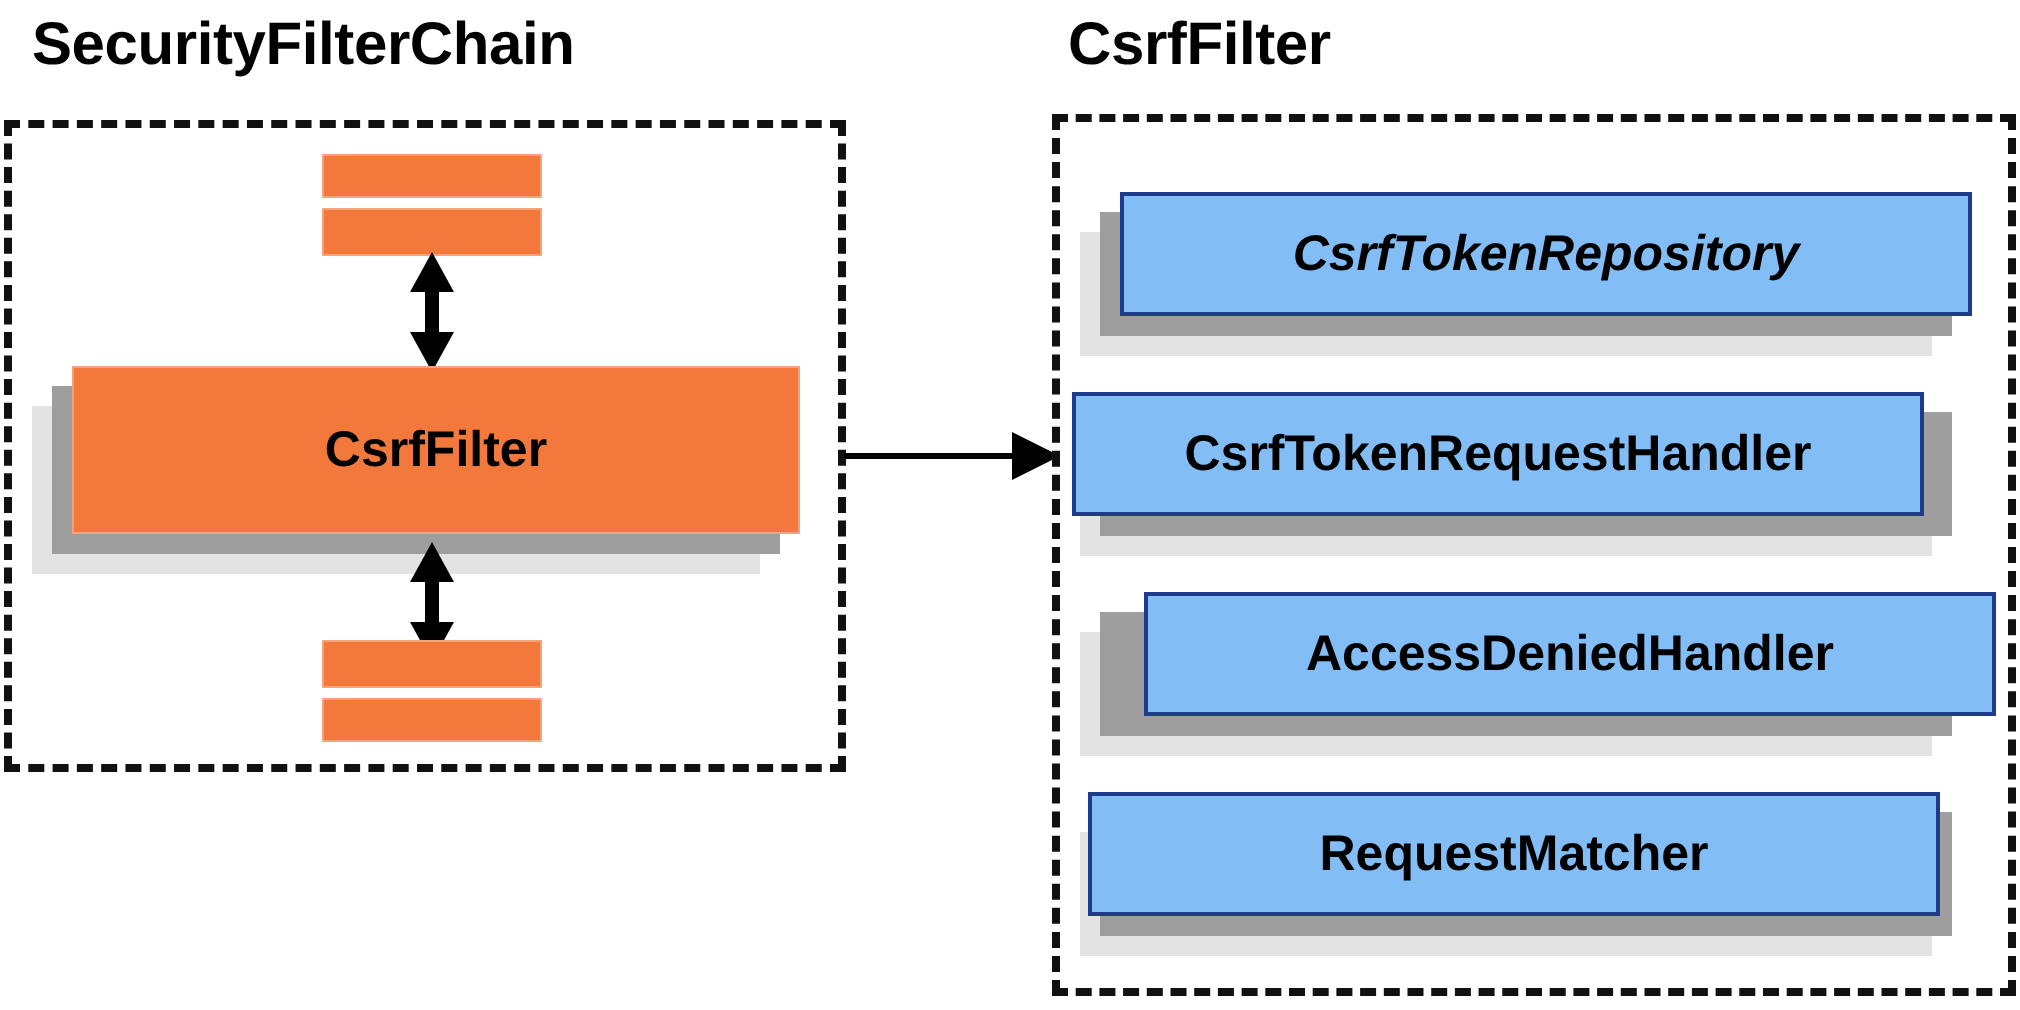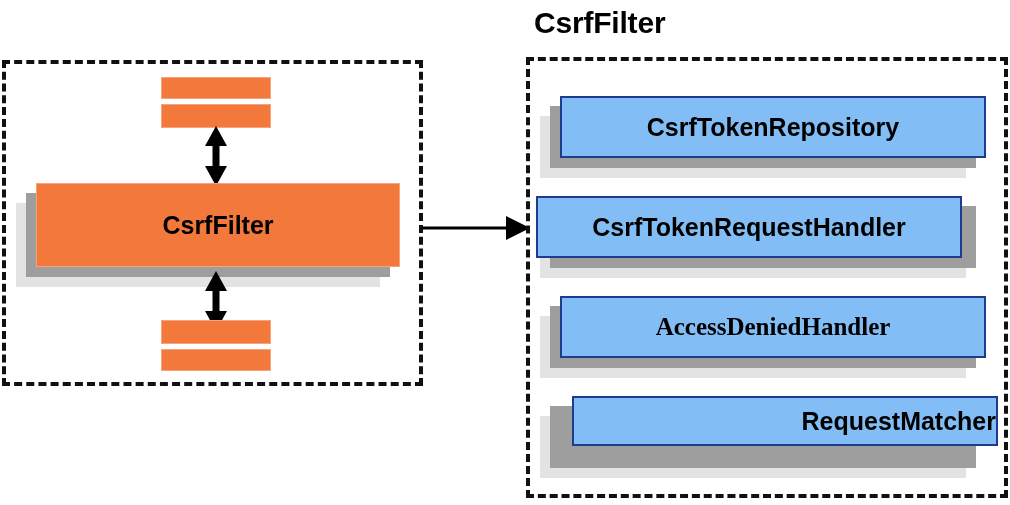--- a/index.html
+++ b/index.html
@@ -88,20 +88,21 @@
     position: absolute;
     overflow: visible;
     pointer-events: none;
   }
 </style>
 </head>
 <body>
 
 <div id="canvas">
 
+  <div class="panel-title" id="title-left">SecurityFilterChain</div>
 
   <div class="panel-title" id="title-right">CsrfFilter</div>
 
   <div class="dashed-panel" id="panel-left"></div>
 
   <div class="stub-bar" style="left:161px; top:77px; width:110px; height:22px;"></div>
   <div class="stub-bar" style="left:161px; top:104px; width:110px; height:24px;"></div>
 
   <svg class="arrow-svg" style="left:196px; top:126px; width:40px; height:60px;" viewBox="0 0 40 60">
     <line x1="20" y1="10" x2="20" y2="50" stroke="#000000" stroke-width="7"></line>
@@ -126,35 +127,35 @@
 
   <svg class="arrow-svg" style="left:422px; top:210px; width:110px; height:36px;" viewBox="0 0 110 36">
     <line x1="0" y1="18" x2="92" y2="18" stroke="#000000" stroke-width="3"></line>
     <polygon points="108,18 84,6 84,30" fill="#000000"></polygon>
   </svg>
 
   <div class="dashed-panel" id="panel-right"></div>
 
   <div class="shadow-far" style="left:540px; top:116px; width:426px; height:62px;"></div>
   <div class="shadow-near" style="left:550px; top:106px; width:426px; height:62px;"></div>
-  <div class="node-box node-blue" style="left:560px; top:96px; width:426px; height:62px;">
+  <div class="node-box node-blue" style="left:560px; top:96px; width:426px; height:62px;font-style:italic;">
     <span>CsrfTokenRepository</span>
   </div>
 
   <div class="shadow-far" style="left:540px; top:216px; width:426px; height:62px;"></div>
   <div class="shadow-near" style="left:550px; top:206px; width:426px; height:62px;"></div>
   <div class="node-box node-blue" style="left:536px; top:196px; width:426px; height:62px;">
     <span>CsrfTokenRequestHandler</span>
   </div>
 
   <div class="shadow-far" style="left:540px; top:316px; width:426px; height:62px;"></div>
   <div class="shadow-near" style="left:550px; top:306px; width:426px; height:62px;"></div>
-  <div class="node-box node-blue" style="left:560px; top:296px; width:426px; height:62px;font-family:Liberation Serif, serif;">
+  <div class="node-box node-blue" style="left:572px; top:296px; width:426px; height:62px;">
     <span>AccessDeniedHandler</span>
   </div>
 
   <div class="shadow-far" style="left:540px; top:416px; width:426px; height:62px;"></div>
   <div class="shadow-near" style="left:550px; top:406px; width:426px; height:62px;"></div>
-  <div class="node-box node-blue" style="left:572px; top:396px; width:426px; height:50px;justify-content:flex-end;">
+  <div class="node-box node-blue" style="left:544px; top:396px; width:426px; height:62px;">
     <span>RequestMatcher</span>
   </div>
 
 </div>
 
 </body></html>

